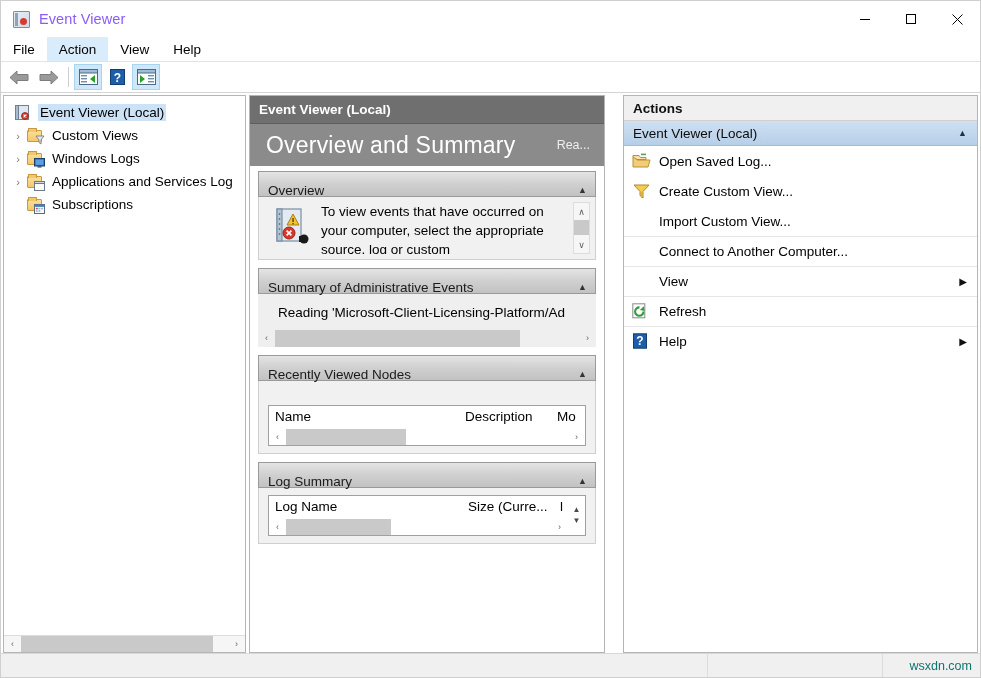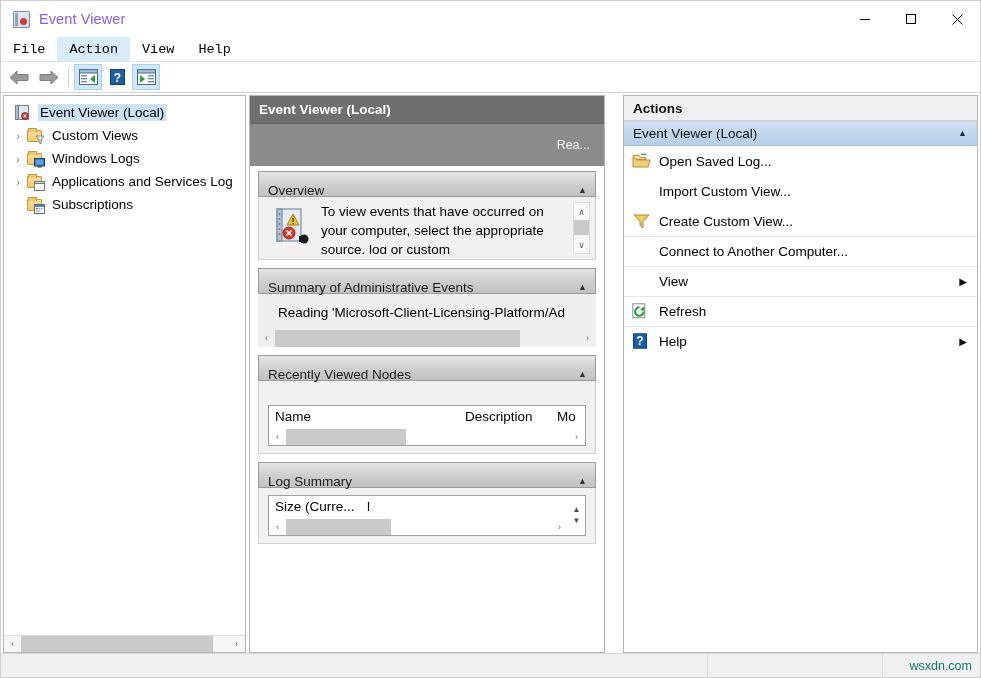--- a/index.html
+++ b/index.html
@@ -52,21 +52,20 @@
   .menubar {
     height: 25px; flex: 0 0 25px;
     display: flex; align-items: stretch;
     background: #ffffff;
     font-size: 13.5px;
     border-bottom: 1px solid #e3e3e3;
   }
   .menu-item {
     display: flex; align-items: center; padding: 0 12px;
     color: #000;
-    font-family: Liberation Mono, monospace;
   }
   .menu-item.active { background: #d9ecfb; }
 
   
   .toolbar {
     height: 31px; flex: 0 0 31px;
     display: flex; align-items: center;
     background: #ffffff;
     border-bottom: 1px solid #d4d4d4;
     padding-left: 4px;
@@ -416,20 +415,21 @@
         <div class="hs-track">
           <div class="hs-thumb" style="width:192px;"></div>
         </div>
         <div class="hs-btn">›</div>
       </div>
     </div>
 
     <div class="center-pane">
       <div class="center-title">Event Viewer (Local)</div>
       <div class="center-banner">
+        <div class="banner-title">Overview and Summary</div>
         <div class="banner-status">Rea...</div>
       </div>
 
       <div class="center-scroll">
 
         <div class="section">
           <div class="sec-head">
             <span>Overview</span>
             <span class="sec-chev">▲</span>
           </div>
@@ -506,20 +506,21 @@
 
         <div class="section">
           <div class="sec-head">
             <span>Log Summary</span>
             <span class="sec-chev">▲</span>
           </div>
           <div class="sec-body" style="padding:7px 9px;">
             <div class="gridbox" style="height:41px;flex-direction:row;">
               <div style="flex:1 1 auto;min-width:0;display:flex;flex-direction:column;">
                 <div class="grid-head">
+                  <div class="gh" style="flex:1 1 auto;">Log Name</div>
                   <div class="gh" style="width:92px;flex:0 0 92px;">Size (Curre...</div>
                   <div class="gh" style="width:14px;flex:0 0 14px;">l</div>
                 </div>
                 <div class="grid-foot">
                   <div class="hs-btn">‹</div>
                   <div class="hs-track">
                     <div class="hs-thumb" style="width:105px;"></div>
                   </div>
                   <div class="hs-btn">›</div>
                 </div>
@@ -548,32 +549,32 @@
             <svg width="19" height="16" viewBox="0 0 19 16">
               <path d="M1 4 L1 14 L16 14 L18 7 L5 7 L3.5 4 Z" fill="#f2cd77" stroke="#b98f34" stroke-width="1"></path>
               <path d="M1 4 L1 2.5 L7 2.5 L8.5 4.5 L14 4.5 L14 6.5 L5 6.5 Z" fill="#fae2a8" stroke="#b98f34" stroke-width="1"></path>
               <rect x="9" y="0.6" width="5" height="1.6" fill="#5aa05a"></rect>
             </svg>
           </div>
           <span>Open Saved Log...</span>
         </div>
 
         <div class="act-row">
-          <div class="act-ico"></div>
-          <span>Import Custom View...</span>
-        </div>
-
-        <div class="act-row">
           <div class="act-ico">
             <svg width="19" height="16" viewBox="0 0 19 16">
               <path d="M2 2 L17 2 L11 8.5 L11 15 L8 12.5 L8 8.5 Z" fill="#f2cd52" stroke="#b0882a" stroke-width="1"></path>
               <path d="M9 9 L10 9 L10 15 L9 15 Z" fill="#b5b5b5"></path>
             </svg>
           </div>
           <span>Create Custom View...</span>
+        </div>
+
+        <div class="act-row">
+          <div class="act-ico"></div>
+          <span>Import Custom View...</span>
         </div>
 
         <div class="act-row sep-top">
           <div class="act-ico"></div>
           <span>Connect to Another Computer...</span>
         </div>
 
         <div class="act-row sep-top">
           <div class="act-ico"></div>
           <span>View</span>

